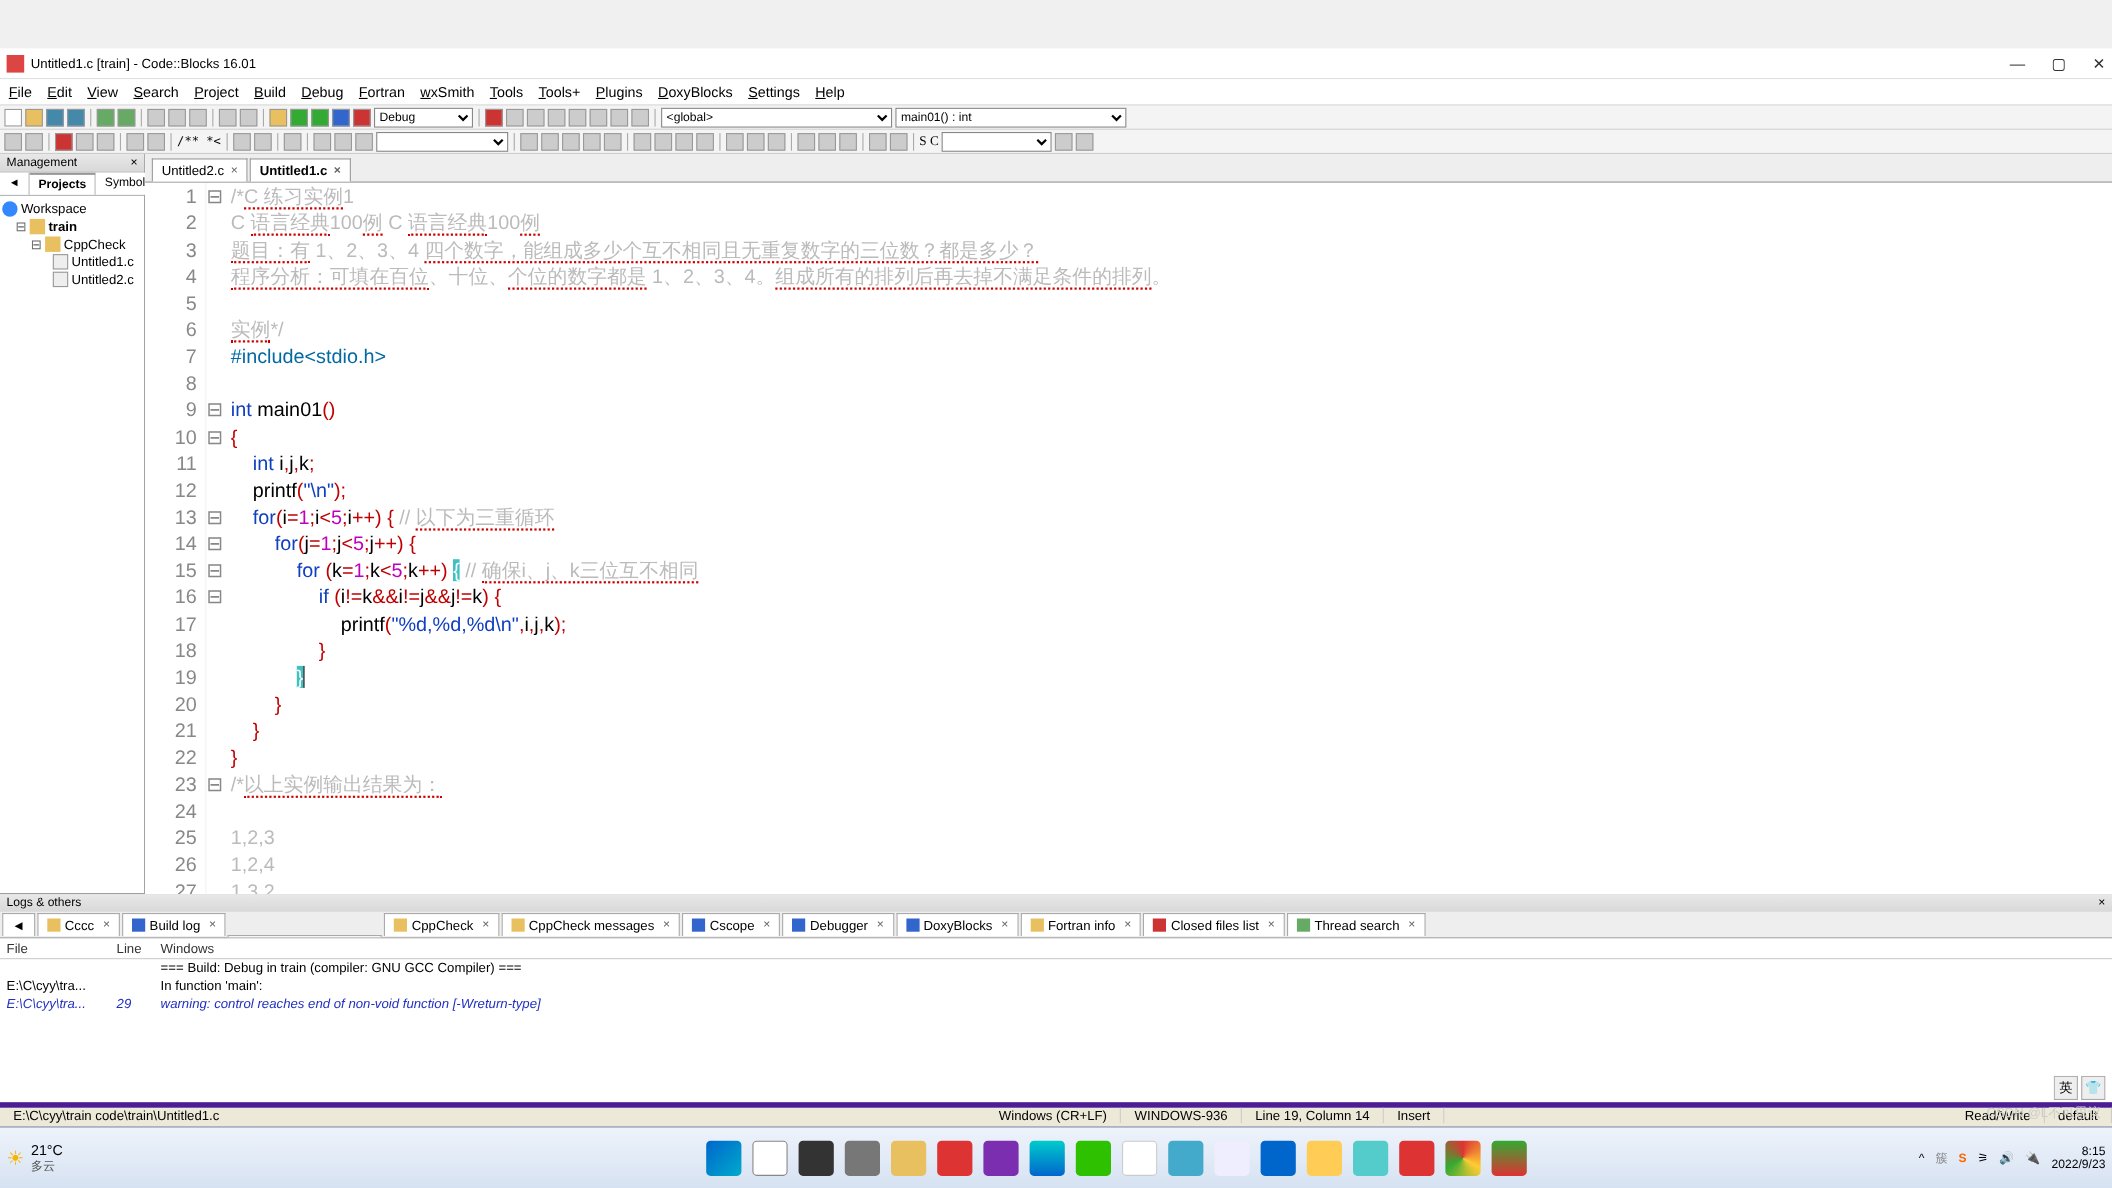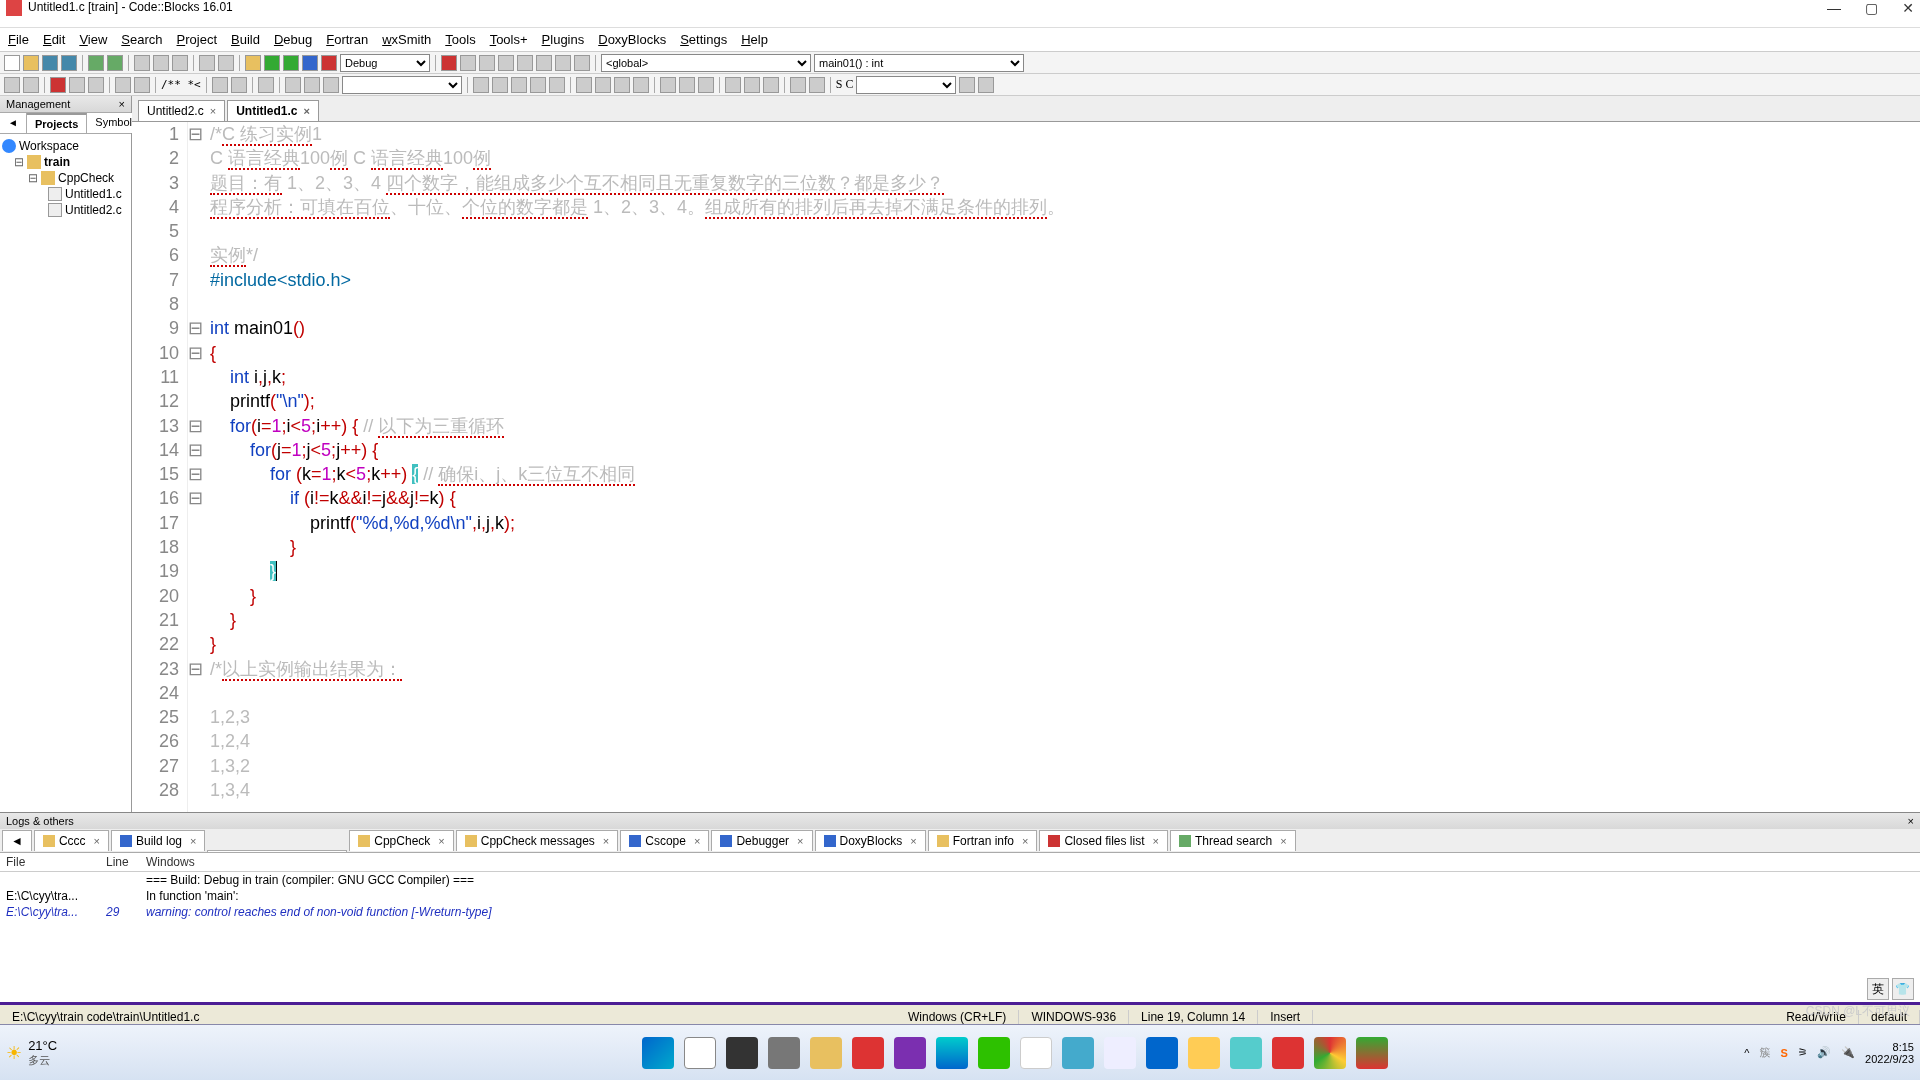--- a/index.html
+++ b/index.html
@@ -1,17 +1,17 @@
 <!DOCTYPE html>
 <html><head>
 <meta charset="utf-8">
 <style>
 * { margin: 0; padding: 0; box-sizing: border-box; font-family: "Segoe UI", Tahoma, sans-serif; }
 body { width: 1920px; height: 1080px; background: #f0f0f0; overflow: hidden; display: flex; flex-direction: column; font-size: 12px; }
-.titlebar { height: 28px; background: #fff; display: flex; align-items: flex-start; padding: 0 6px; border-bottom: 1px solid #ddd; }
+.titlebar { height: 28px; background: #fff; display: flex; align-items: center; padding: 0 6px; border-bottom: 1px solid #ddd; margin-top: 44px; }
 .titlebar .app-icon { width: 16px; height: 16px; background: #d44; margin-right: 6px; }
 .titlebar .title { flex: 1; font-size: 12px; }
 .titlebar .win-btns { display: flex; gap: 24px; font-size: 14px; color:#333;}
 .menubar { height: 24px; background: #fff; display: flex; align-items: center; padding: 0 8px; gap: 14px; border-bottom: 1px solid #ccc; font-size: 13px; }
 .menubar span { cursor: default; }
 .menubar span u { text-decoration: underline; }
 .toolbar { height: 22px; background: #f4f4f4; border-bottom: 1px solid #ccc; display: flex; align-items: center; gap: 3px; padding: 0 4px; }
 .tb-icon { width: 16px; height: 16px; background: #ccc; border: 1px solid #999; display:inline-block;}
 .tb-sep { width:1px; height:16px; background:#aaa; margin:0 2px;}
 .tb-select { height: 18px; font-size: 11px; border: 1px solid #888; background:#fff;}
@@ -53,21 +53,21 @@
 .log-tab.active{font-weight:bold;margin-top:40px;}
 .log-tab .ico{width:12px;height:12px;display:inline-block;}
 .log-tab .close{color:#666;font-size:11px;margin-left:4px;}
 .log-body{flex:1;font-family:Consolas,monospace;font-size:12px;overflow:auto;}
 .log-header{display:flex;padding:2px 6px;border-bottom:1px solid #ccc;color:#333;}
 .log-row{display:flex;padding:1px 6px;}
 .lc-file{width:100px;}
 .lc-line{width:40px;}
 .lc-msg{flex:1;}
 .log-row.warn{color:#2030c0;font-style:italic;}
-.statusbar{height:22px;background:#ece9d8;border-top:3px solid #4c1d95;display:flex;align-items:flex-end;font-size:12px;}
+.statusbar{height:22px;background:#ece9d8;border-top:5px solid #4c1d95;display:flex;align-items:flex-start;font-size:12px;}
 .statusbar .seg{padding:0 12px;border-right:1px solid #ccc;}
 .statusbar .seg:first-child{flex:1;border-right:none;}
 .taskbar{height:56px;background:linear-gradient(#eef3fb,#d6e2f2);display:flex;align-items:center;padding:0 6px;border-top:1px solid #88a;}
 .taskbar .weather{display:flex;align-items:center;gap:6px;width:280px;}
 .taskbar .center{flex:1;display:flex;justify-content:center;gap:10px;}
 .task-icon{width:32px;height:32px;border-radius:4px;display:inline-block;}
 .taskbar .tray{display:flex;align-items:center;gap:10px;font-size:11px;}
 .watermark{position:fixed;right:10px;bottom:60px;color:#ccc;font-size:12px;}
 .ime-float{position:fixed;right:6px;bottom:80px;display:flex;gap:3px;}
 .ime-float div{width:22px;height:22px;background:#eee;border:1px solid #aaa;font-size:12px;display:flex;align-items:center;justify-content:center;}

